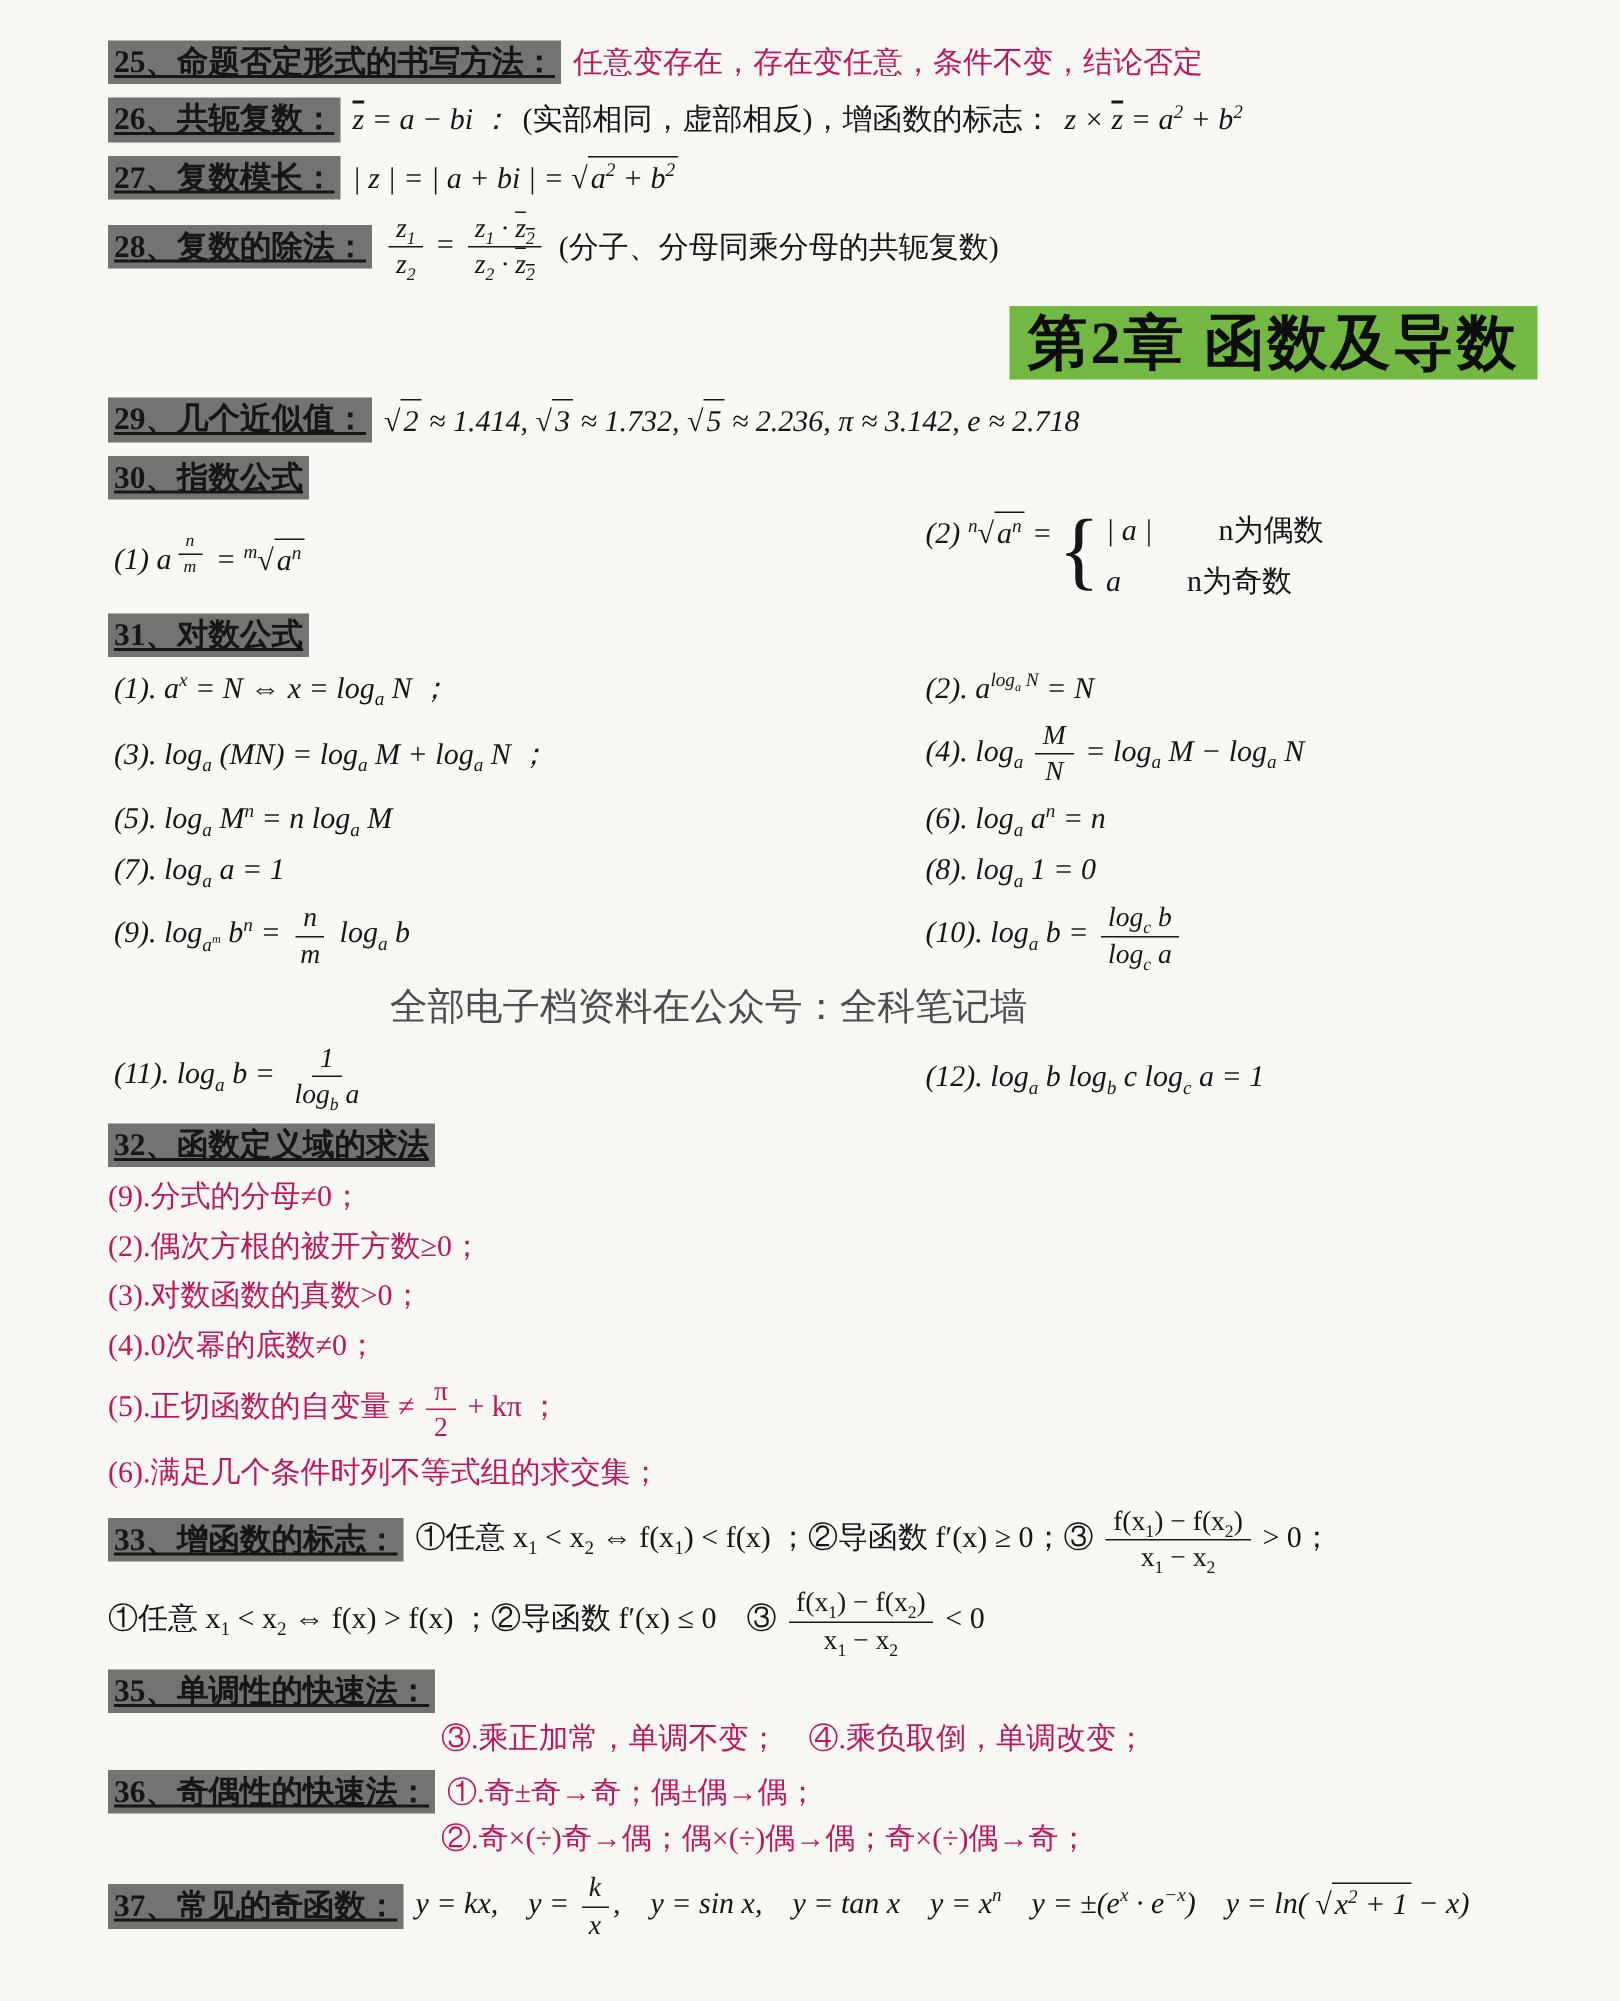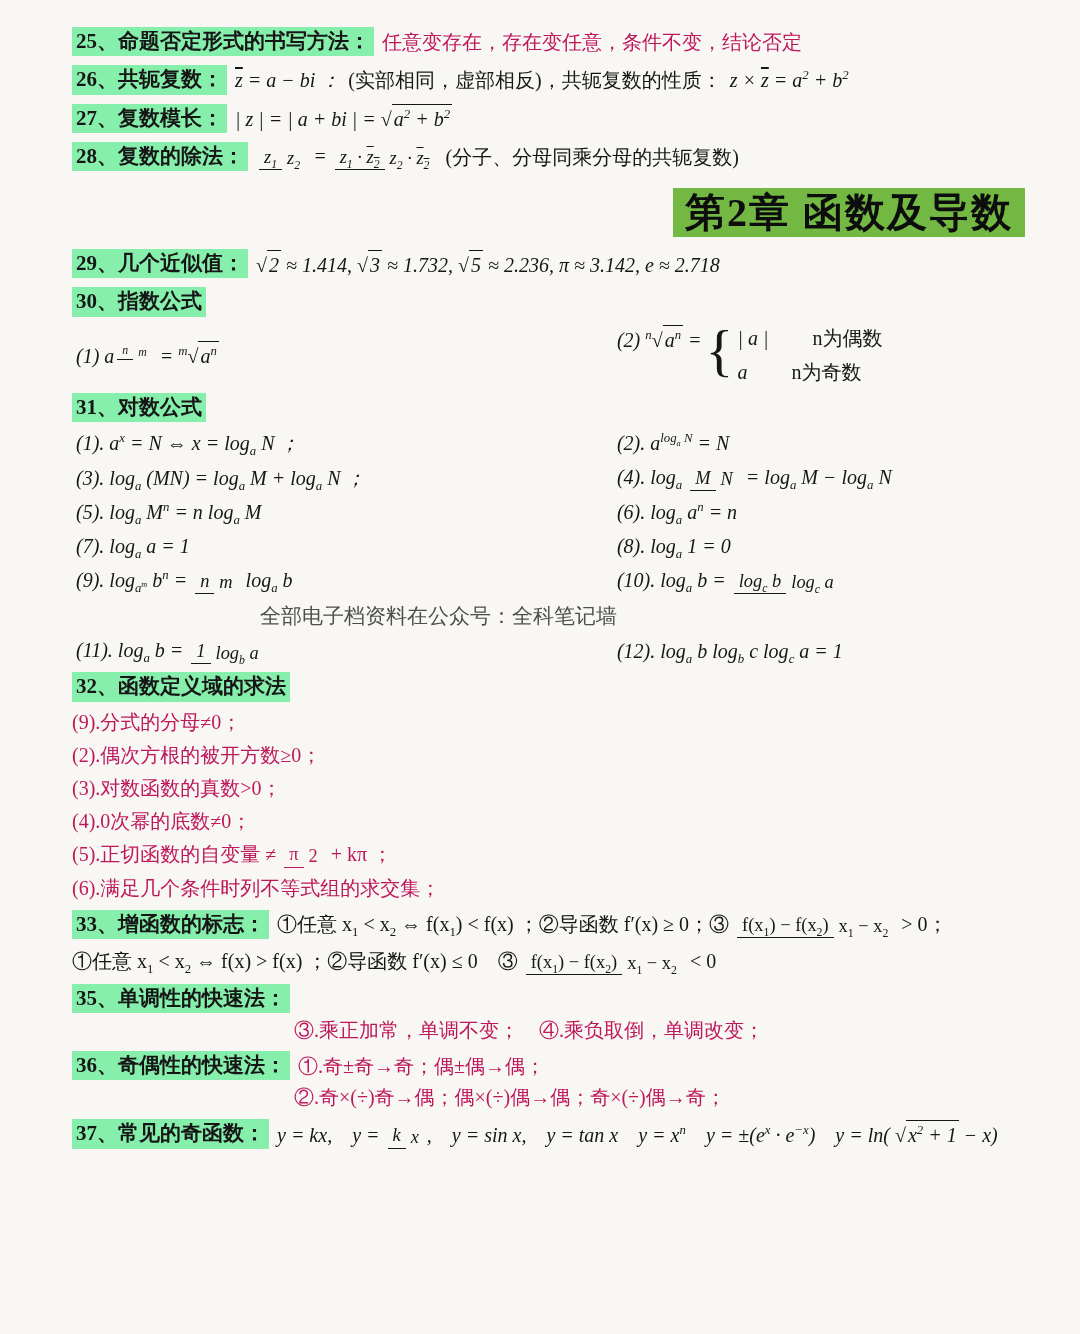--- a/index.html
+++ b/index.html
@@ -6,56 +6,56 @@
   body{
     width:1080px;height:1334px;overflow:hidden;
     background:#f8f7f3;
     font-family:"Liberation Serif", serif;
     color:#161616;
     font-size:20px;line-height:1.3;
   }
   .page{padding:18px 55px 0 72px;}
   .row{display:flex;align-items:center;flex-wrap:wrap;column-gap:8px;margin:9px 0;}
   .label{font-weight:bold;font-size:21px;white-space:nowrap;}
-  .hl{background:#86efac;padding:1px 4px;}
+  .hl{background:#737373;padding:1px 4px;text-decoration:underline;}
   .red{color:#be185d;}
   .math{font-style:italic;}
   sup,sub{font-size:64%;line-height:0;}
   .ovl{text-decoration:overline;}
   .sqrt{white-space:nowrap;}
   .sqrt .rad{display:inline-block;border-top:1.4px solid currentColor;padding:1px 2px 0 2px;}
-  .frac{display:inline-flex;flex-direction:row;align-items:center;vertical-align:middle;margin:0 3px;line-height:1.15;font-size:0.92em;}
+  .frac{display:inline-flex;flex-direction:column;align-items:center;vertical-align:middle;margin:0 3px;line-height:1.15;font-size:0.92em;}
   .frac .nu{border-bottom:1.4px solid currentColor;padding:0 5px 1px 5px;}
   .frac .de{padding:1px 5px 0 5px;}
   .chapter{text-align:right;margin:16px 0 10px 0;}
   .chapter .hl-green{background:#72b842;color:#0d0d0d;font-weight:bold;font-size:40px;padding:2px 12px;letter-spacing:2px;}
   .grid2{display:grid;grid-template-columns:57% 43%;row-gap:8px;align-items:center;margin:8px 0 8px 4px;}
   .cases-wrap{display:inline-flex;column-gap:4px;}
   .brace::before{content:"{";font-size:58px;font-weight:300;line-height:0.9;}
   .cases{display:inline-flex;flex-direction:column;row-gap:8px;}
   .case{display:flex;column-gap:44px;align-items:baseline;}
-  .watermark{color:#4e4e4e;font-size:21px;margin:2px 0 2px 188px;font-family:"Liberation Sans", sans-serif;font-style:normal;}
+  .watermark{color:#4e4e4e;font-size:25px;margin:2px 0 2px 188px;font-family:"Liberation Sans", sans-serif;font-style:normal;}
   .redlines > div{margin:7px 0;}
   .indent2{margin-left:222px;margin-top:-2px;margin-bottom:8px;}
   .tight{margin:6px 0;}
 </style>
 </head>
 <body>
 
 <div class="page">
 
   <div class="row">
     <span class="label hl">25、命题否定形式的书写方法：</span>
     <span class="red">任意变存在，存在变任意，条件不变，结论否定</span>
   </div>
 
   <div class="row">
     <span class="label hl">26、共轭复数：</span>
     <span class="math"><span class="ovl">z</span> = a − bi ：</span>
-    <span>(实部相同，虚部相反)，共轭复数的性质：</span>
+    <span>(实部相同，虚部相反)，增函数的标志：</span>
     <span class="math">z × <span class="ovl">z</span> = a<sup>2</sup> + b<sup>2</sup></span>
   </div>
 
   <div class="row">
     <span class="label hl">27、复数模长：</span>
     <span class="math">| z | = | a + bi | = <span class="sqrt">√<span class="rad">a<sup>2</sup> + b<sup>2</sup></span></span></span>
   </div>
 
   <div class="row tight">
     <span class="label hl">28、复数的除法：</span>

